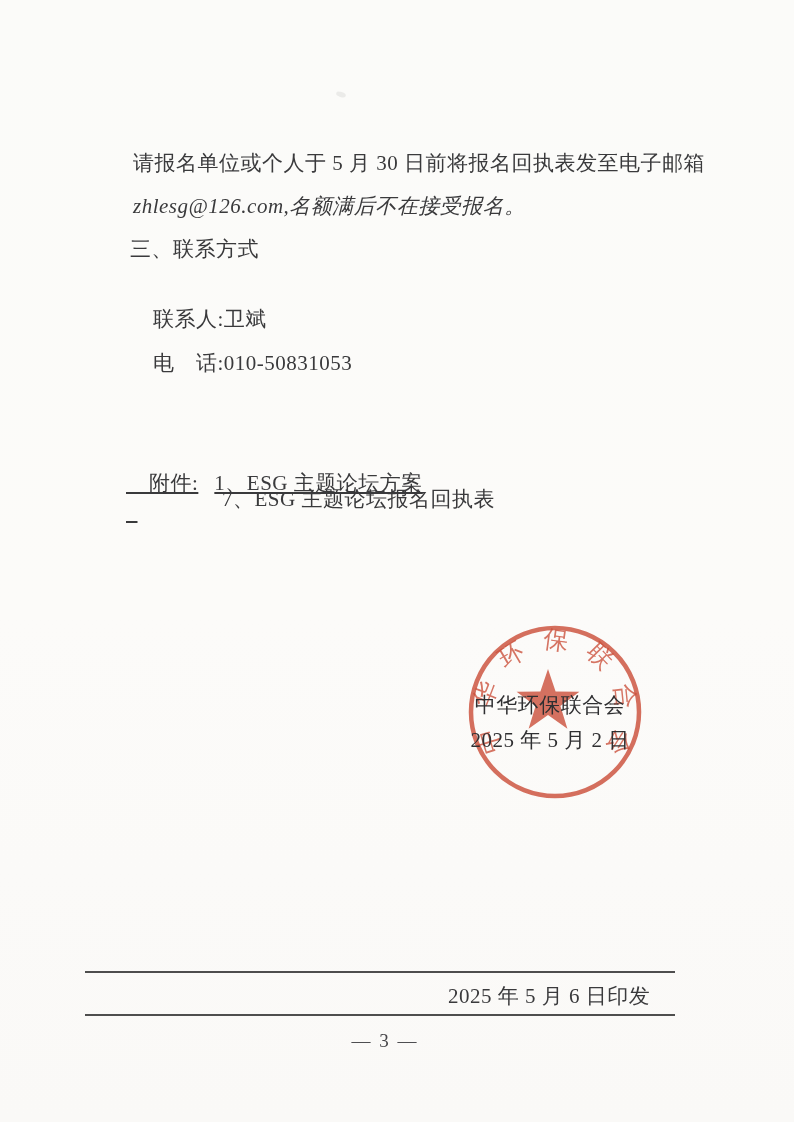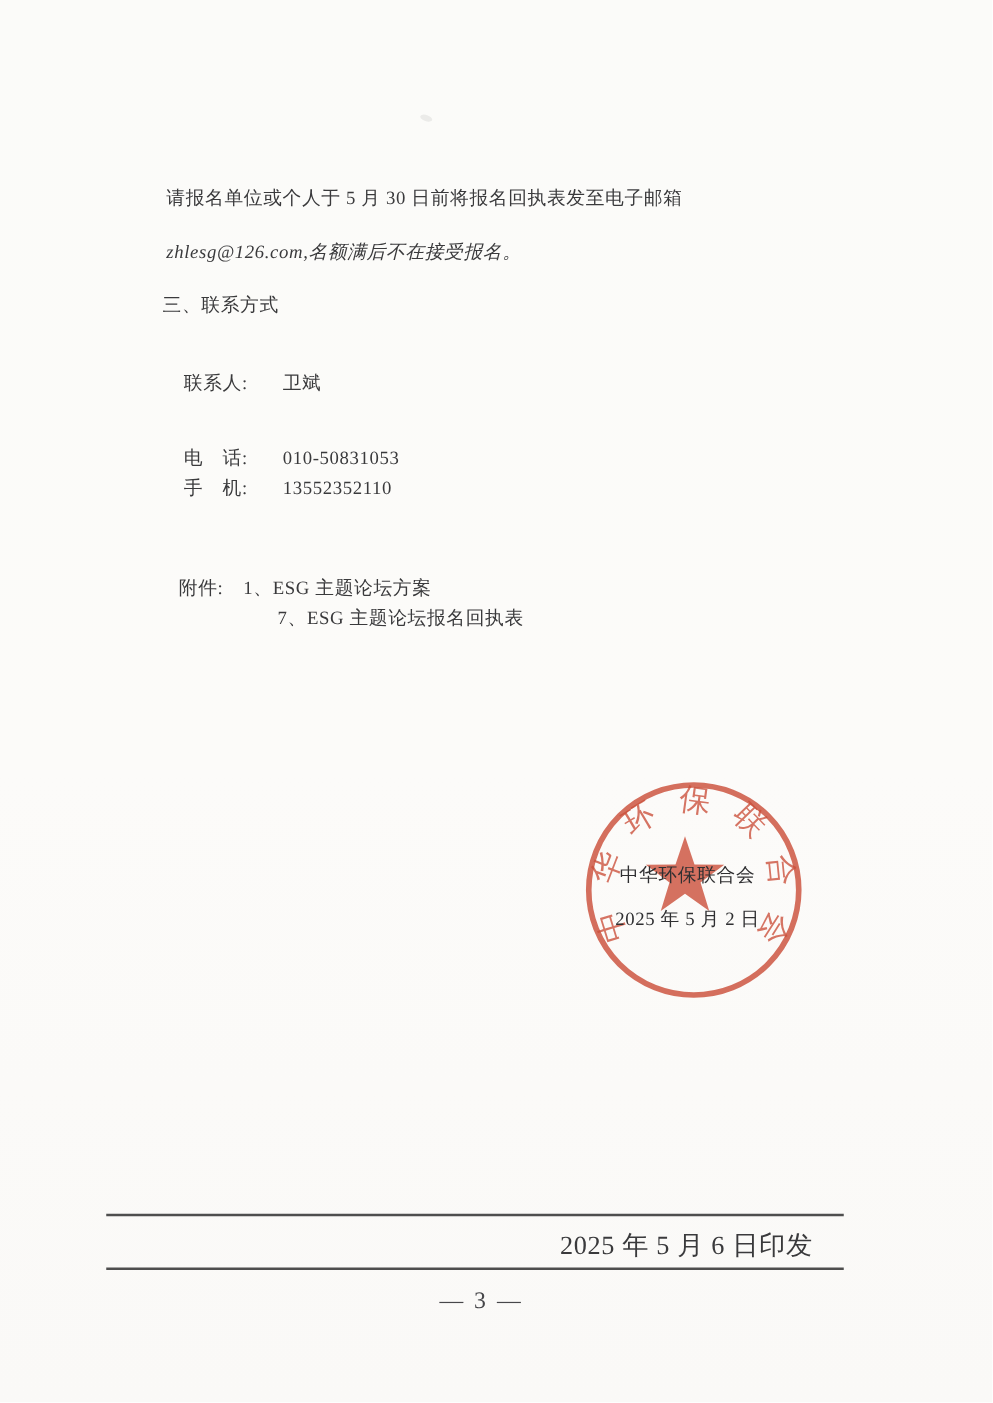--- a/index.html
+++ b/index.html
@@ -7,26 +7,26 @@
     position: relative;
     width: 794px;
     height: 1122px;
     background: linear-gradient(180deg, #fbfbf9 0%, #fcfbf9 55%, #faf9f7 100%);
     font-family: "Liberation Serif", "DejaVu Serif", serif;
     color: #3a3a3c;
     overflow: hidden;
   }
   .line {
     position: absolute;
-    font-size: 15px;
+    font-size: 21px;
     line-height: 1.35;
     letter-spacing: 0.5px;
     white-space: pre;
   }
-  .val { margin-left: 28px; }
+  .val { margin-left: 0; }
   .attach-item { margin-left: 16px; }
   .sig { color: #2f2f31; text-align: center; width: 200px; z-index: 3; }
   .seal {
     position: absolute;
     left: 458px;
     top: 615px;
     z-index: 2;
   }
   .rule {
     position: absolute;
@@ -65,28 +65,25 @@
   <div class="smudge"></div>
 
   <div class="line" style="left:133px; top:149px;">请报名单位或个人于 5 月 30 日前将报名回执表发至电子邮箱</div>
   <div class="line" style="left:133px; top:192px;font-style:italic;">zhlesg@126.com,名额满后不在接受报名。</div>
 
   <div class="line" style="left:130px; top:235px;">三、联系方式</div>
 
   <div class="line" style="left:130px; top:277px;">
     <span>联系人:</span><span class="val">卫斌</span>
   </div>
-  <div class="line" style="left:130px; top:337px;">
+  <div class="line" style="left:130px; top:321px;">
     <span>电　话:</span><span class="val">010-50831053</span>
   </div>
-  <div class="line" style="left:130px; top:361px;">
-    <span>手　机:</span><span class="val">13552352110</span>
-  </div>
 
-  <div class="line" style="left:126px; top:441px;">
+  <div class="line" style="left:126px; top:441px;text-decoration:underline;">
     <span>附件:</span><span class="attach-item">1、ESG 主题论坛方案</span>
   </div>
   <div class="line" style="left:222px; top:485px;">7、ESG 主题论坛报名回执表</div>
 
   <svg class="seal" width="194" height="194" viewBox="0 0 194 194">
     <defs>
       <path id="sealArc" d="M 47.4 135.8 A 63 63 0 1 1 146.6 135.8" fill="none"></path>
     </defs>
     <circle cx="97" cy="97" r="84" fill="none" stroke-width="4.5" opacity="0.82" stroke="#cb4f3a"></circle>
     <polygon points="90,54 97.6,76.5 121.4,76.8 102.4,91 109.4,113.7 90,100 70.6,113.7 77.6,91 58.6,76.8 82.4,76.5" opacity="0.8" fill="#cb4f3a"></polygon>

